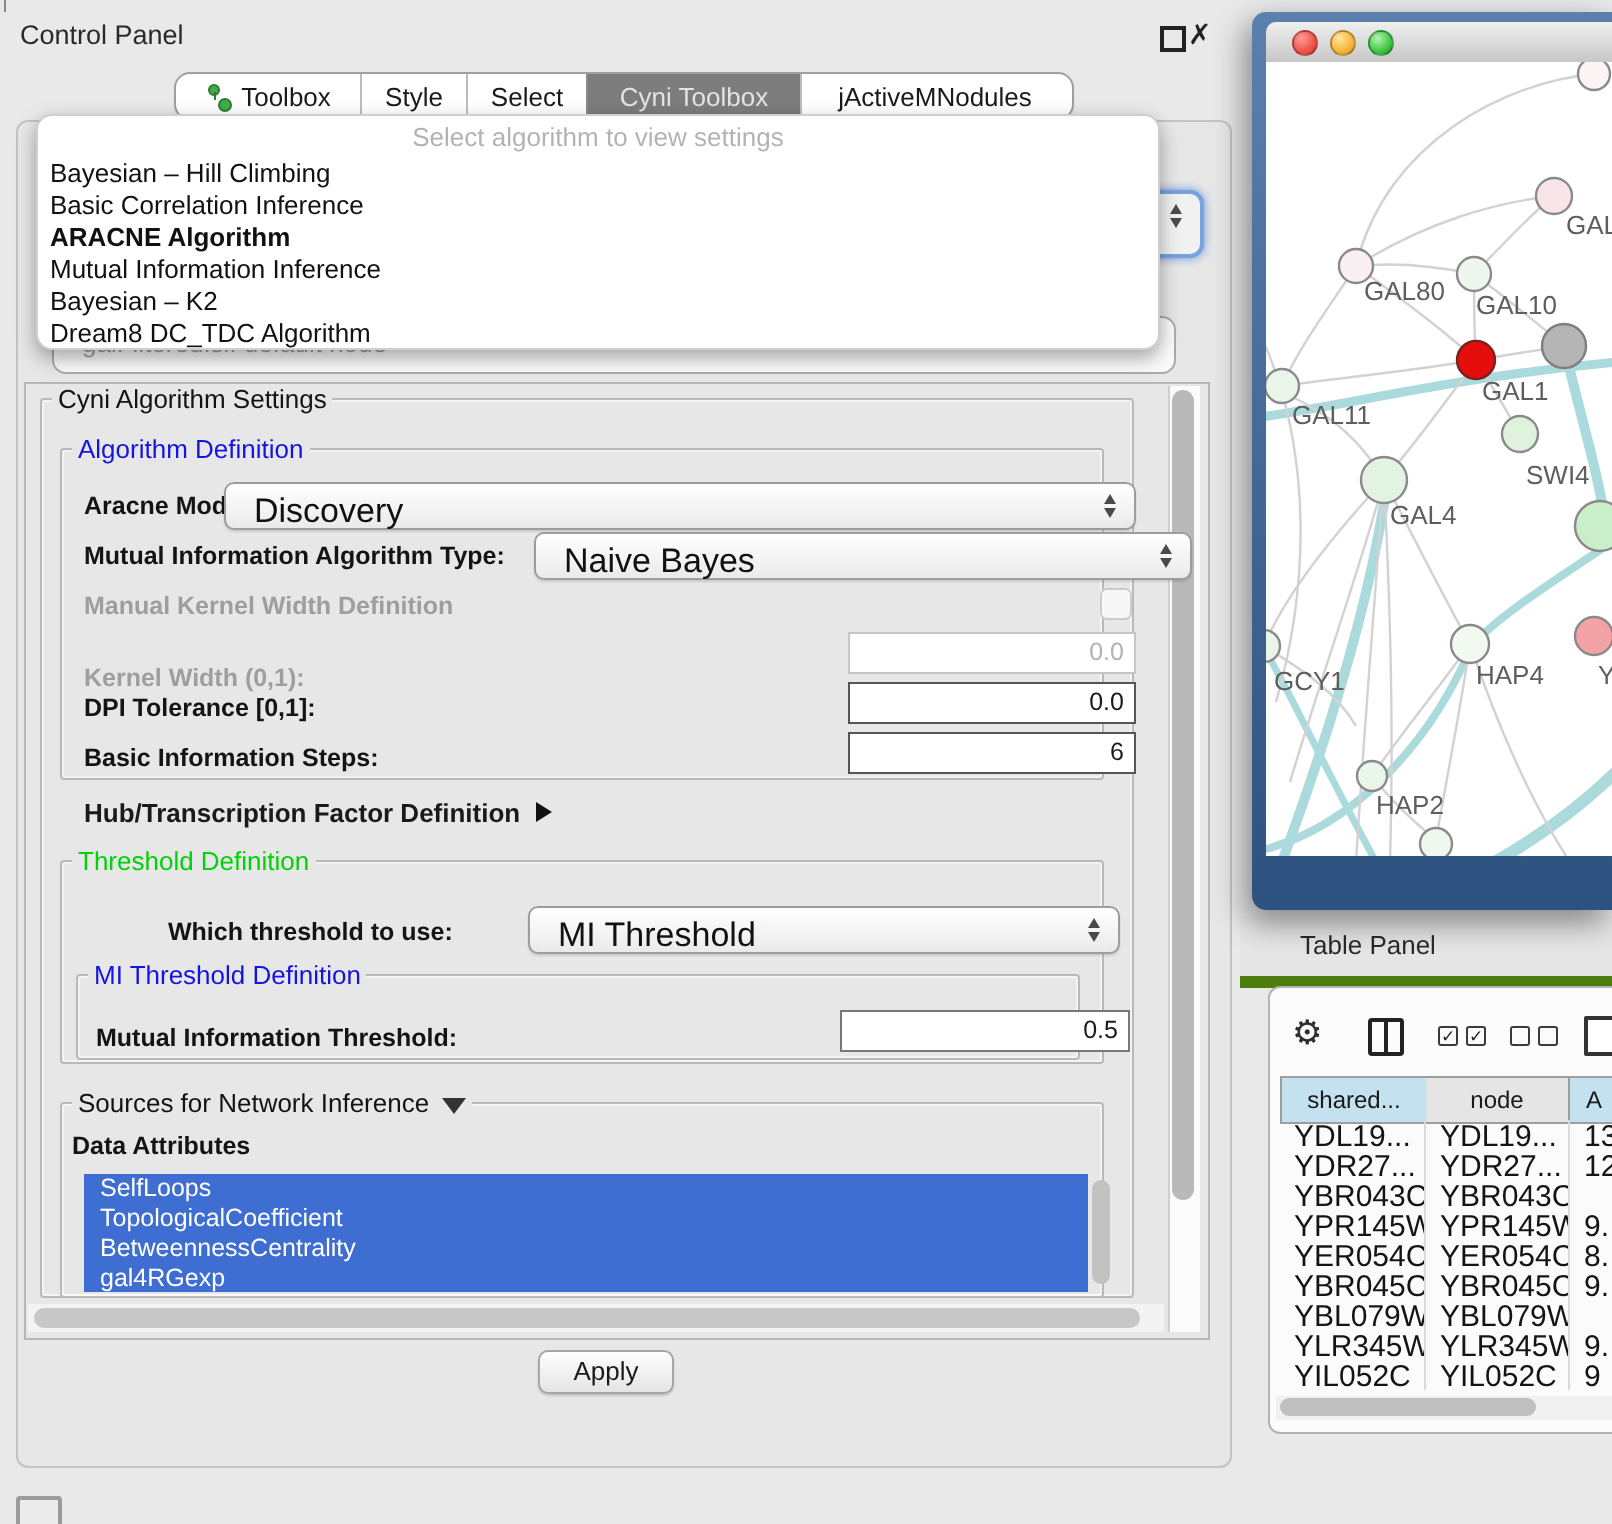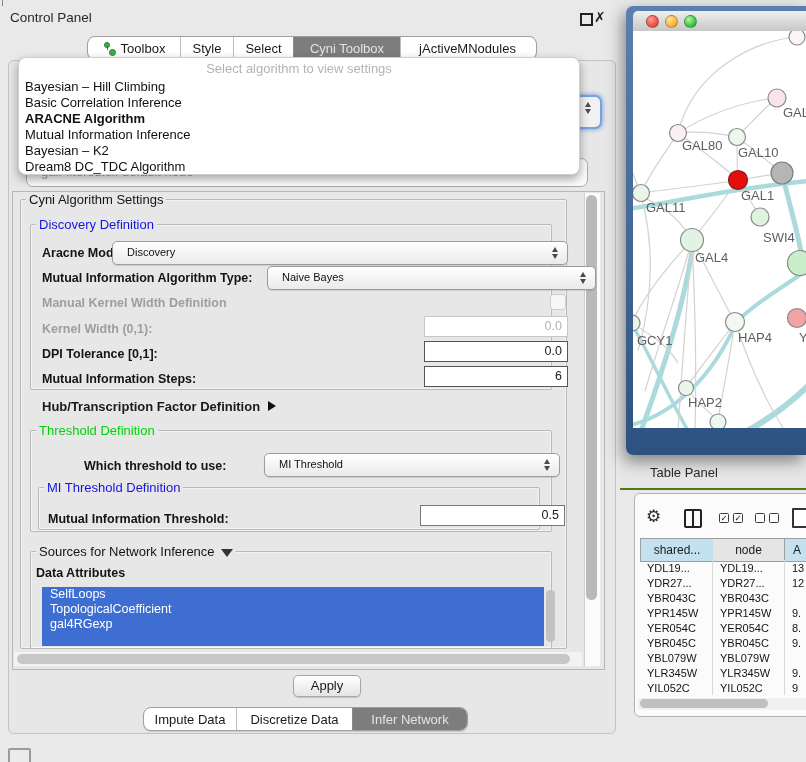--- a/index.html
+++ b/index.html
@@ -49,21 +49,21 @@
   .groupbox{border:1px solid #b9b9b9;border-radius:2px;box-shadow:inset 0 0 0 1px rgba(255,255,255,.5);}
   .gb-label{position:absolute;background:#e7e7e7;padding:0 3px;font-size:13px;line-height:13px;z-index:2;}
   .gb-blue{color:#1414e0;}
   .gb-green{color:#00d20a;}
 
   .lbl{font-size:12.5px;font-weight:bold;color:#141414;}
   .lbl-gray{font-size:12.5px;font-weight:bold;color:#9e9e9e;}
 
   .combo{background:linear-gradient(#ffffff,#eaeaea);border:1px solid #9d9d9d;border-radius:5px;
          height:22px;box-shadow:0 1px 1px rgba(0,0,0,.12);}
-  .combo-text{position:absolute;left:14px;top:4px;font-size:11px;color:#111;}
+  .combo-text{position:absolute;left:14px;top:4px;font-size:17px;color:#111;}
   .spin{position:absolute;right:8px;top:4px;width:7px;height:14px;}
   .tri-up{position:absolute;left:0;top:1px;width:0;height:0;border-left:3.5px solid transparent;
           border-right:3.5px solid transparent;border-bottom:5px solid #4a4a4a;}
   .tri-down{position:absolute;left:0;bottom:1px;width:0;height:0;border-left:3.5px solid transparent;
           border-right:3.5px solid transparent;border-top:5px solid #4a4a4a;}
 
   .field{background:#ffffff;border:1px solid #555;height:19px;font-size:12.5px;text-align:right;
          padding:0 5px;line-height:19px;}
   .field.disabled{border:1px solid #c6c6c6;color:#b2b2b2;}
   .cb{width:14px;height:14px;border:1px solid #cdcdcd;border-radius:3.5px;background:#f7f7f7;}
@@ -89,36 +89,36 @@
   .net-titlebar{position:absolute;left:7px;top:5px;right:0;height:20px;
                 background:linear-gradient(#efefef,#c7c7c7);border-bottom:1px solid #979797;
                 border-radius:5px 0 0 0;}
   .tl{position:absolute;top:4px;width:11px;height:11px;border-radius:50%;border:1px solid rgba(0,0,0,.25);}
   .tl.red{background:radial-gradient(circle at 35% 30%,#ff9d96,#f0544c 60%,#c93b32);}
   .tl.yellow{background:radial-gradient(circle at 35% 30%,#ffe4a0,#f8b63c 60%,#cf8f23);}
   .tl.green{background:radial-gradient(circle at 35% 30%,#b8f0b0,#3ec944 60%,#25962c);}
   .net-canvas{position:absolute;left:7px;top:25px;width:173px;height:397px;background:#ffffff;overflow:hidden;}
 
   
-  .tp-header{left:620px;top:458px;width:186px;height:30px;background:#e6e6e6;border-bottom:2px solid #4d7c0f;}
+  .tp-header{left:620px;top:458px;width:186px;height:30px;background:#e6e6e6;border-bottom:6px solid #4d7c0f;}
   .tp-title{position:absolute;left:30px;top:7px;font-size:13px;color:#2a2a2a;}
   .tp-panel{left:634px;top:493px;width:220px;height:222px;background:#fbfbfb;border:1px solid #b3b3b3;
             border-radius:6px;}
   .gear{font-size:17px;color:#2e2e2e;line-height:17px;}
   .colsplit{width:14px;height:15px;border:2px solid #222;border-radius:2px;}
   .colsplit i{position:absolute;left:6px;top:0;width:2px;height:15px;background:#222;}
   .mini-cb{position:absolute;width:8px;height:8px;border:1.5px solid #3a3a3a;border-radius:1.5px;
            font-size:8.5px;line-height:8px;text-align:center;color:#222;font-weight:bold;}
   .doc-ico{width:12px;height:16px;border:2px solid #333;border-radius:1px;background:#fff;}
 
   .th-cell{position:absolute;top:538px;height:22px;border:1px solid #9e9e9e;border-left:none;
            font-size:12px;color:#1a1a1a;text-align:center;line-height:22px;}
   .th-blue{background:#c4e1f0;}
   .th-gray{background:#e5e5e5;}
-  .td-cell{position:absolute;height:15px;font-size:11px;line-height:15px;color:#141414;
+  .td-cell{position:absolute;height:15px;font-size:15px;line-height:15px;color:#141414;
            padding-left:7px;white-space:nowrap;overflow:hidden;}
   .tbl-vline{position:absolute;top:560px;width:1px;height:135px;background:#d9d9d9;}
   .tp-htrack{left:638px;top:698px;width:168px;height:12px;background:#f0f0f0;}
   .tp-hthumb{left:640px;top:699px;width:128px;height:9px;background:#bfbfbf;border-radius:4.5px;}
 
   .tick{left:2px;top:0;width:1px;height:6px;background:#8a8a8a;}
 </style>
 </head>
 <body>
 
@@ -178,21 +178,21 @@
   <div class="abs scrollpane"></div>
   <div class="abs vtrack"></div>
   <div class="abs vthumb"></div>
   <div class="abs htrack"></div>
   <div class="abs hthumb"></div>
 
   <div class="abs groupbox" style="left:20px;top:199px;width:545px;height:448px;"></div>
   <div class="abs gb-label" style="left:26px;top:193px;color:#141414;">Cyni Algorithm Settings</div>
 
   <div class="abs groupbox" style="left:30px;top:224px;width:520px;height:164px;"></div>
-  <div class="abs gb-label gb-blue" style="left:36px;top:218px;">Discovery Definition</div>
+  <div class="abs gb-label gb-blue" style="left:36px;top:218px;">Algorithm Definition</div>
 
   <div class="abs lbl" style="left:42px;top:246px;">Aracne Mode:</div>
   <div class="abs combo" style="left:112px;top:241px;width:454px;">
     <span class="combo-text">Discovery</span>
     <span class="spin">
         <span class="tri-up"></span>
         <span class="tri-down"></span>
       </span>
   </div>
 
@@ -201,27 +201,27 @@
     <span class="combo-text">Naive Bayes</span>
     <span class="spin">
         <span class="tri-up"></span>
         <span class="tri-down"></span>
       </span>
   </div>
 
   <div class="abs lbl-gray" style="left:42px;top:296px;">Manual Kernel Width Definition</div>
   <div class="abs cb" style="left:550px;top:294px;"></div>
 
-  <div class="abs lbl-gray" style="left:42px;top:322px;">Kernel Width (0,1):</div>
+  <div class="abs lbl-gray" style="left:42px;top:332px;">Kernel Width (0,1):</div>
   <div class="abs field disabled" style="left:424px;top:316px;width:132px;">0.0</div>
 
   <div class="abs lbl" style="left:42px;top:347px;">DPI Tolerance [0,1]:</div>
   <div class="abs field" style="left:424px;top:341px;width:132px;">0.0</div>
 
-  <div class="abs lbl" style="left:42px;top:372px;">Mutual Information Steps:</div>
+  <div class="abs lbl" style="left:42px;top:372px;">Basic Information Steps:</div>
   <div class="abs field" style="left:424px;top:366px;width:132px;">6</div>
 
   <div class="abs" style="left:42px;top:399px;font-size:13px;font-weight:bold;">
     <span>Hub/Transcription Factor Definition</span><span class="hub-arrow"></span>
   </div>
 
   <div class="abs groupbox" style="left:30px;top:430px;width:520px;height:100px;"></div>
   <div class="abs gb-label gb-green" style="left:36px;top:424px;">Threshold Definition</div>
 
   <div class="abs lbl" style="left:84px;top:459px;">Which threshold to use:</div>
@@ -240,37 +240,27 @@
 
   <div class="abs groupbox" style="left:30px;top:551px;width:520px;height:96px;"></div>
   <div class="abs gb-label" style="left:36px;top:545px;color:#141414;">
     <span>Sources for Network Inference</span><span class="src-arrow"></span>
   </div>
   <div class="abs lbl" style="left:36px;top:566px;font-size:12.5px;">Data Attributes</div>
 
   <div class="abs attr-list" style="left:42px;top:587px;width:502px;height:59px;overflow:hidden;">
     <div class="attr-item">SelfLoops</div>
     <div class="attr-item">TopologicalCoefficient</div>
+    <div class="attr-item">BetweennessCentrality</div>
     <div class="attr-item">gal4RGexp</div>
   </div>
   <div class="abs list-thumb" style="left:546px;top:590px;"></div>
 
-  <div class="abs apply-btn" style="left:269px;top:675px;width:66px;height:20px;margin-left:24px;">Apply</div>
-
-  <div class="abs segbar" style="left:143px;top:707px;width:323px;">
-    <div class="seg" style="width:92px;">
-      <span>Impute Data</span>
-    </div>
-    <div class="seg" style="width:115px;">
-      <span>Discretize Data</span>
-    </div>
-    <div class="seg sel" style="width:114px;">
-      <span>Infer Network</span>
-    </div>
-  </div>
+  <div class="abs apply-btn" style="left:269px;top:675px;width:66px;height:20px;">Apply</div>
+
 
   <div class="abs mini-sq"></div>
 
   <div class="abs netwin">
     <div class="net-titlebar">
       <span class="tl red" style="left:13px;"></span>
       <span class="tl yellow" style="left:32px;"></span>
       <span class="tl green" style="left:51px;"></span>
     </div>
     <div class="net-canvas">

